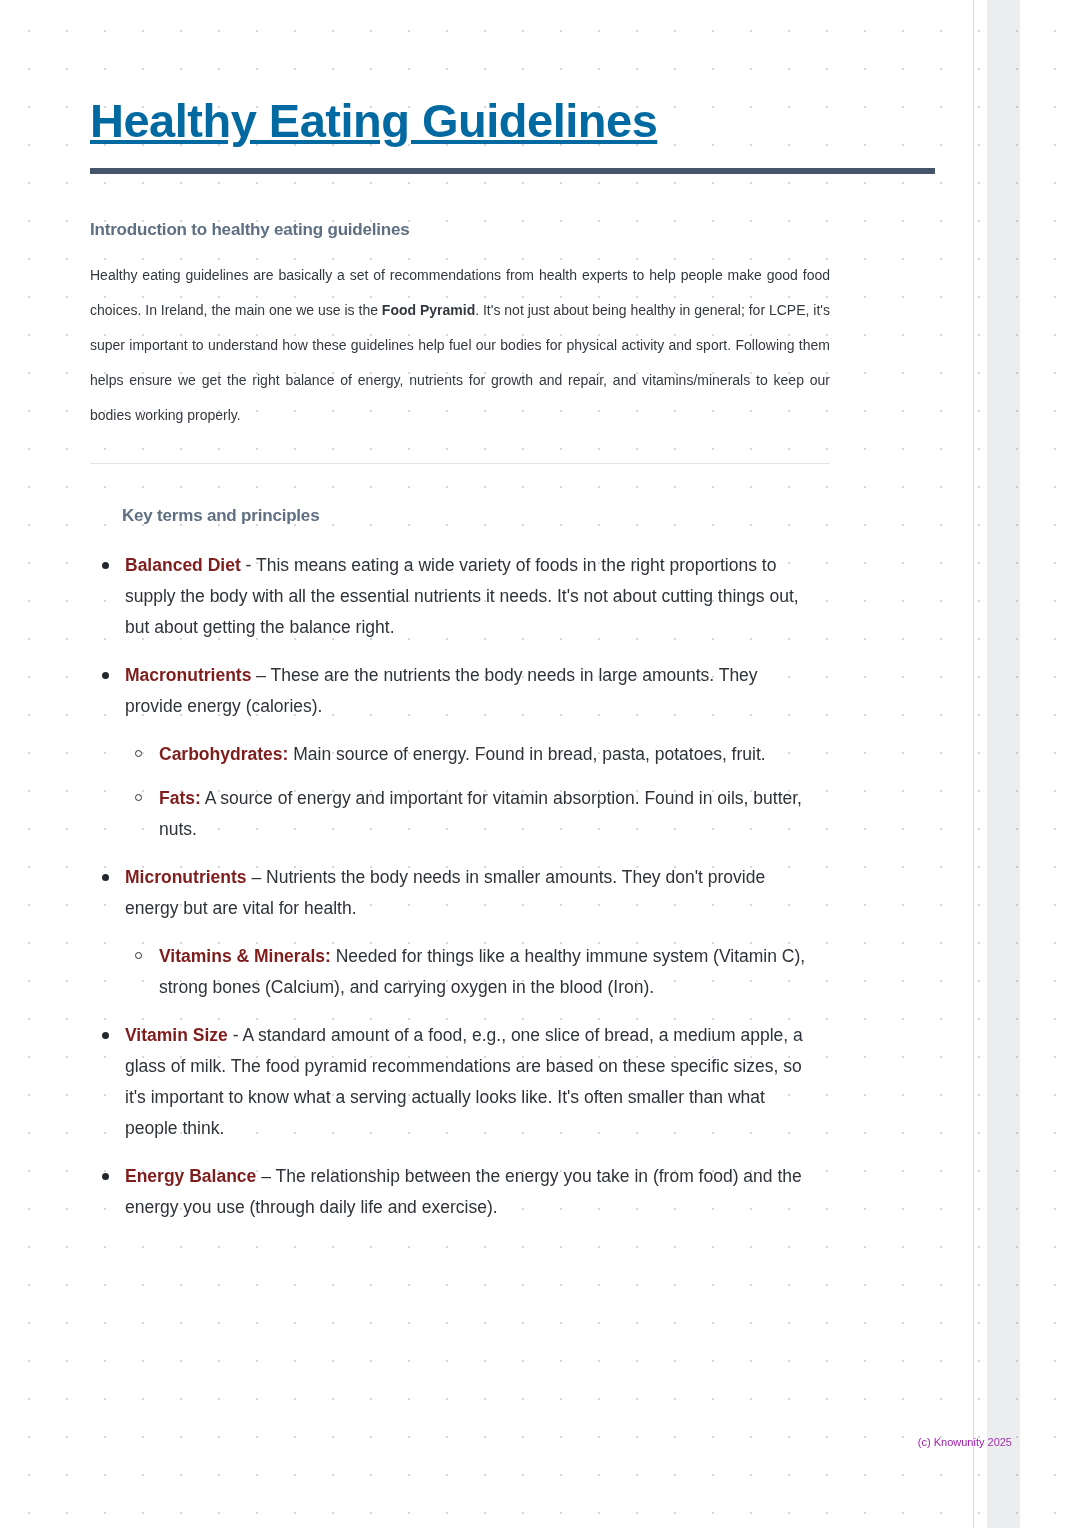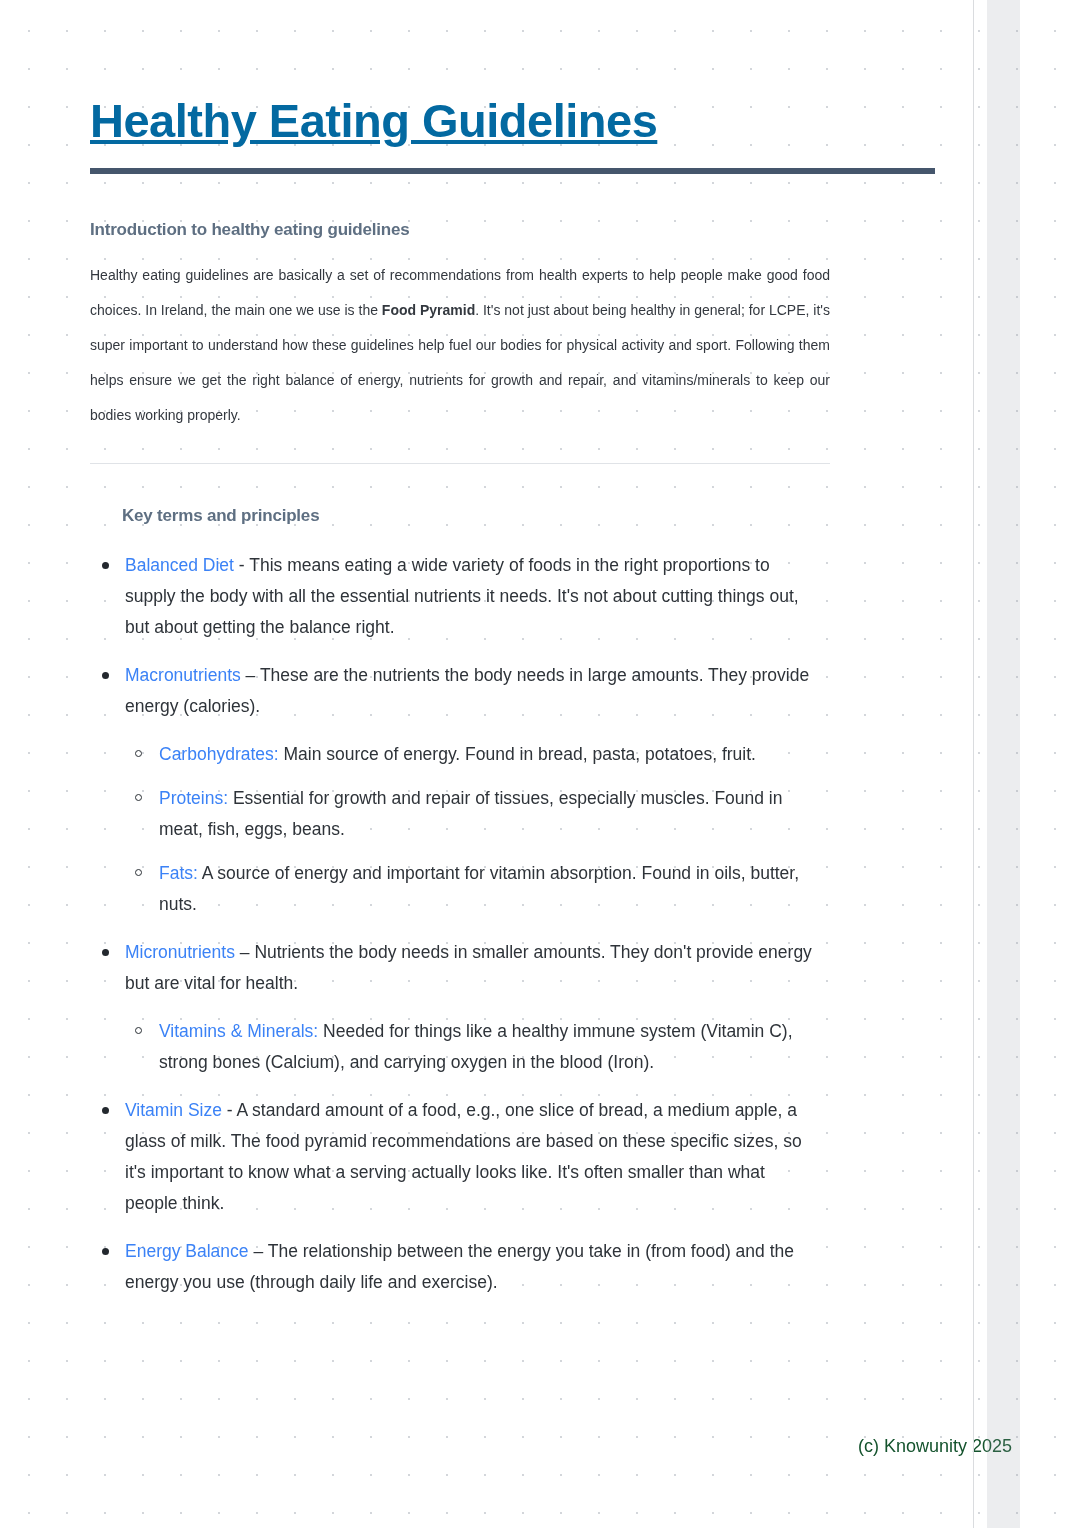--- a/index.html
+++ b/index.html
@@ -93,28 +93,28 @@
     margin-bottom:13px;
   }
   .bullet-circle{
     position:absolute;
     left:10px; top:11px;
     width:7px; height:7px;
     border-radius:50%;
     border:1.6px solid #2b3036;
     background:transparent;
   }
-  .term, .sub-label{ font-weight:400; color:#3b82f6; }
+  .term, .sub-label{ font-weight:700; color:#7f1d1d; }
 
   .footer-note{
     position:absolute;
     right:68px;
     top:1436px;
-    font-size:18px;
-    color:#14532d;
+    font-size:11px;
+    color:#a21caf;
   }
 
   .page-edge-line{
     position:absolute;
     top:0; bottom:0;
     left:973px;
     width:1px;
     background:#dadcdf;
   }
   .scrollbar-track{
@@ -147,23 +147,20 @@
       <span class="bullet-dot"></span><span class="term">Balanced Diet</span><span> - </span><span>This means eating a wide variety of foods in the right proportions to supply the body with all the essential nutrients it needs. It's not about cutting things out, but about getting the balance right.</span>
     </li>
 
     <li>
       <span class="bullet-dot"></span><span class="term">Macronutrients</span><span> – </span><span>These are the nutrients the body needs in large amounts. They provide energy (calories).</span>
       <ul class="subterms">
         <li>
           <span class="bullet-circle"></span><span class="sub-label">Carbohydrates:</span><span> Main source of energy. Found in bread, pasta, potatoes, fruit.</span>
         </li>
         <li>
-          <span class="bullet-circle"></span><span class="sub-label">Proteins:</span><span> Essential for growth and repair of tissues, especially muscles. Found in meat, fish, eggs, beans.</span>
-        </li>
-        <li>
           <span class="bullet-circle"></span><span class="sub-label">Fats:</span><span> A source of energy and important for vitamin absorption. Found in oils, butter, nuts.</span>
         </li>
       </ul>
     </li>
 
     <li>
       <span class="bullet-dot"></span><span class="term">Micronutrients</span><span> – </span><span>Nutrients the body needs in smaller amounts. They don't provide energy but are vital for health.</span>
       <ul class="subterms">
         <li>
           <span class="bullet-circle"></span><span class="sub-label">Vitamins &amp; Minerals:</span><span> Needed for things like a healthy immune system (Vitamin C), strong bones (Calcium), and carrying oxygen in the blood (Iron).</span>

